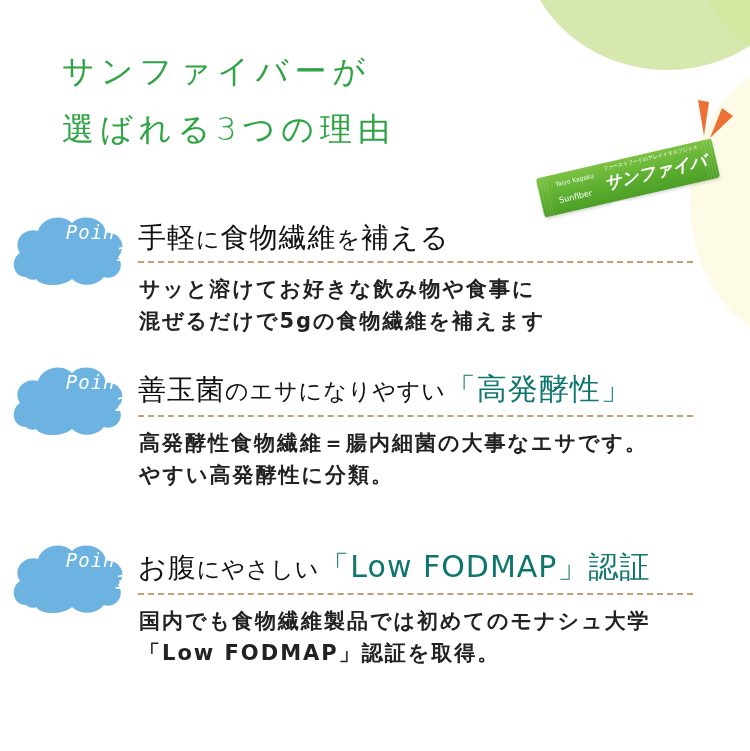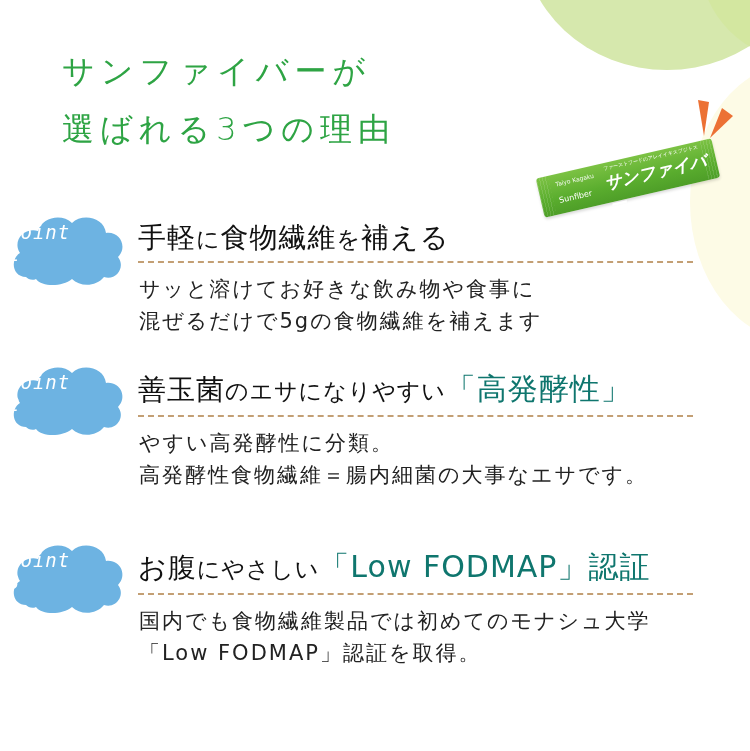--- a/index.html
+++ b/index.html
@@ -42,38 +42,38 @@
   .product-stick .tagline { position: absolute; left: 68px; top: 2px; font-size: 5px; }
   .product-stick .brand-jp { position: absolute; left: 66px; top: 9px; font-size: 17px; font-weight: bold; font-style: italic; font-family: "DejaVu Serif", serif; }
   .product-stick .edge { position: absolute; top: 0; width: 12px; height: 40px; background: repeating-linear-gradient(90deg, rgba(255,255,255,0.12) 0 1px, transparent 1px 3px); }
 
   .point { position: absolute; left: 0; width: 750px; }
   .badge {
     position: absolute; left: 8px; width: 120px; height: 78px;
   }
   .badge svg { position: absolute; left: 0; top: 0; }
   .badge-text {
-    position: absolute; left: 0; top: 10px; width: 120px; text-align: left;
+    position: absolute; left: 0; top: 10px; width: 120px; text-align: right;
     color: #fff; font-family: "DejaVu Sans Mono", monospace; font-size: 19px; line-height: 22px;
     font-style: italic; letter-spacing: 1px;
   }
   .heading {
     position: absolute; left: 138px; white-space: nowrap;
     font-weight: normal; color: #111; letter-spacing: 1px;
   }
   .heading .big { font-size: 28px; }
   .heading .small { font-size: 23px; }
   .heading .green { color: #0f766e; font-size: 30px; }
   .dash {
     position: absolute; left: 138px; width: 555px; height: 0;
     border-top: 2px dashed #c39f74;
   }
   .body-text {
     position: absolute; left: 139px; color: #222;
-    font-size: 21px; line-height: 32px; letter-spacing: 2px; font-weight: 400;
+    font-size: 21px; line-height: 32px; letter-spacing: 2px; font-weight: 700;
   }
   .body-line { display: block; white-space: nowrap; }
 </style>
 </head>
 <body>
 
 <div class="deco-circle-green"></div>
 <div class="deco-circle-yellowgreen"></div>
 <div class="deco-circle-cream"></div>
 
@@ -124,22 +124,22 @@
     <div class="badge-text">
       <div>Point</div>
       <div>2</div>
     </div>
   </div>
   <div class="heading" style="top:12px">
     <span class="big">善玉菌</span><span class="small">のエサになりやすい</span><span class="green">「高発酵性」</span>
   </div>
   <div class="dash" style="top:58px"></div>
   <div class="body-text" style="top:70px">
+    <span class="body-line">高発酵性食物繊維＝腸内細菌の大事なエサです。</span>
     <span class="body-line">やすい高発酵性に分類。</span>
-    <span class="body-line">高発酵性食物繊維＝腸内細菌の大事なエサです。</span>
   </div>
 </div>
 
 <div class="point" style="top:535px">
   <div class="badge" style="top:4px">
     <svg width="120" height="78" viewBox="0 0 120 78">
       <path d="M18,66 C4,66 2,48 12,42 C4,30 16,16 30,20 C34,6 54,2 64,12 C74,2 96,6 98,22 C112,20 120,36 110,46 C118,56 108,70 96,66 C88,76 72,76 64,68 C54,76 34,76 28,68 C24,70 20,68 18,66 Z" fill="#6db3e2"></path>
     </svg>
     <div class="badge-text">
       <div>Point</div>

